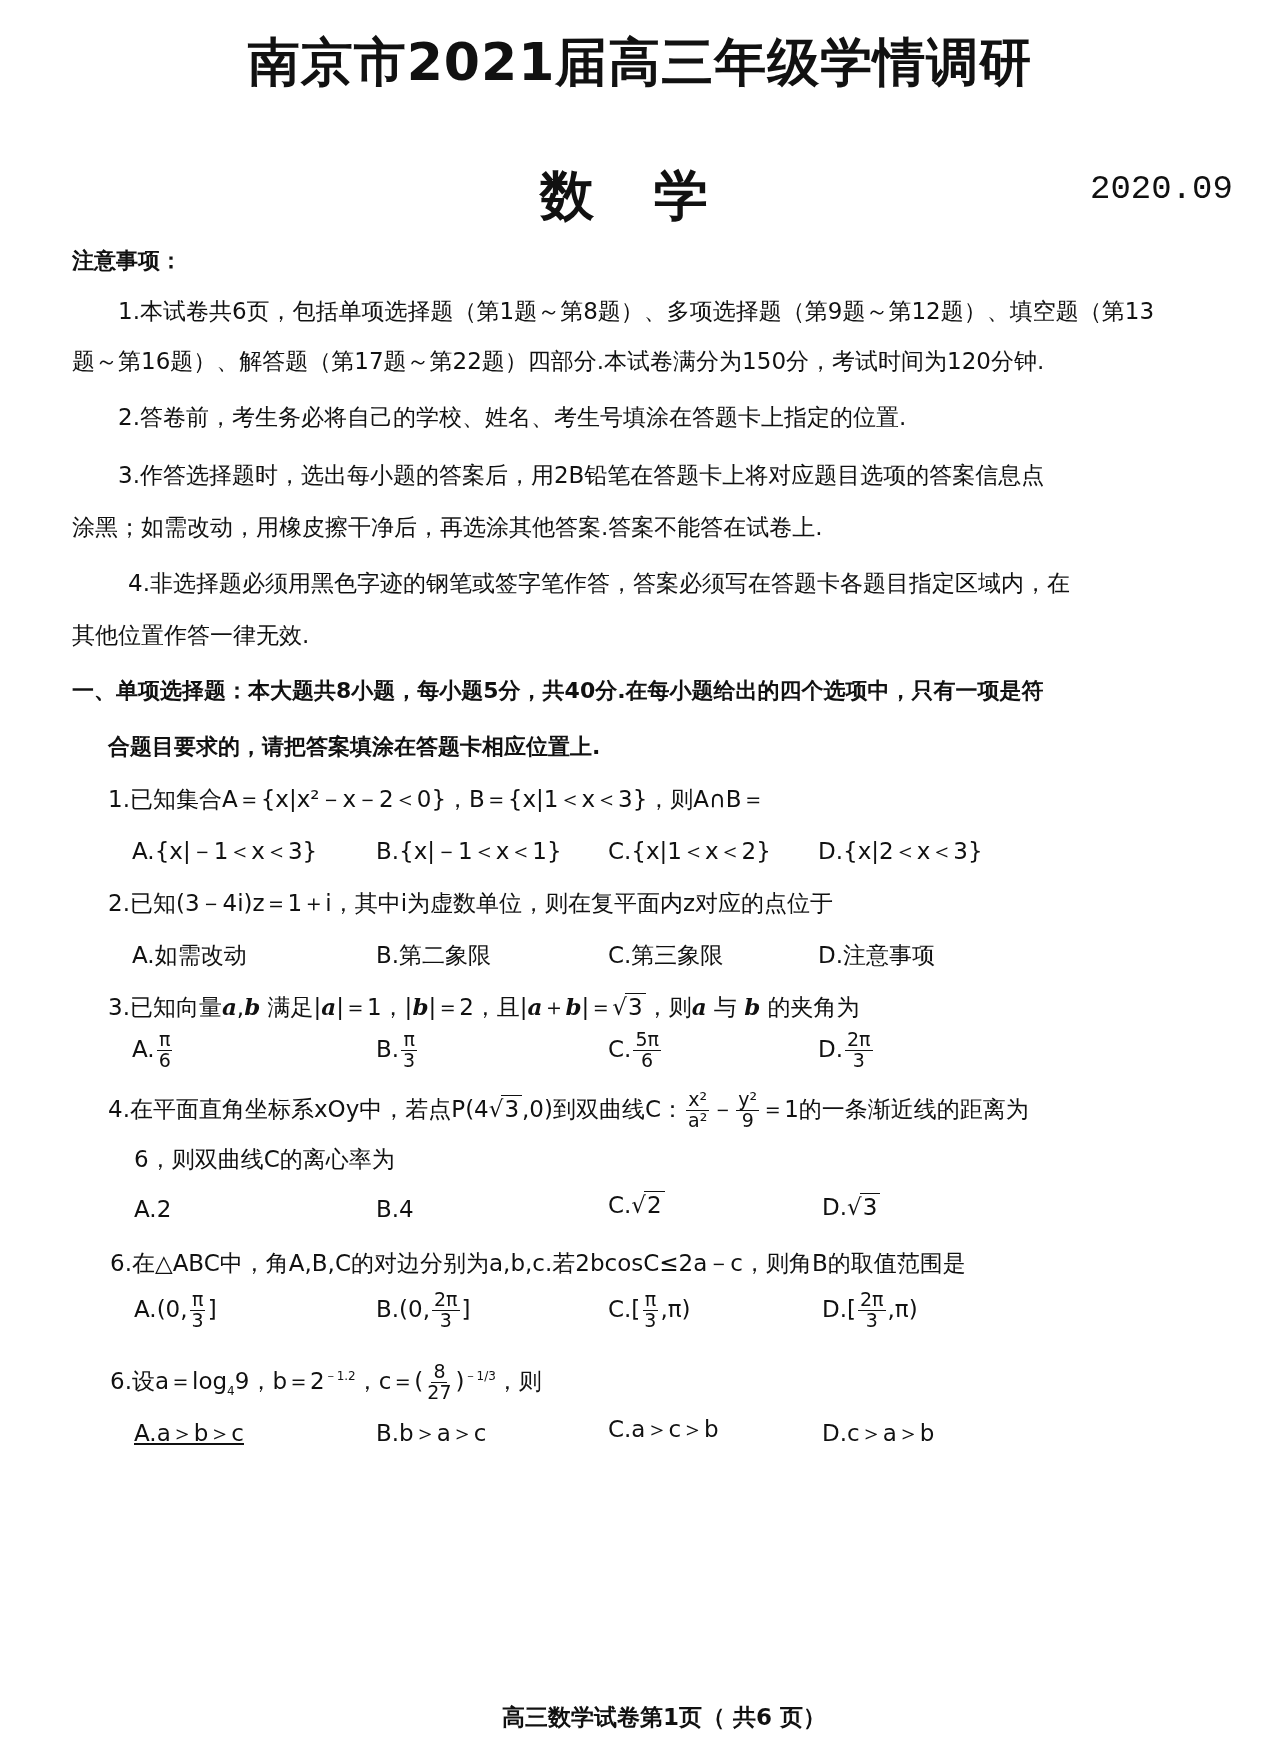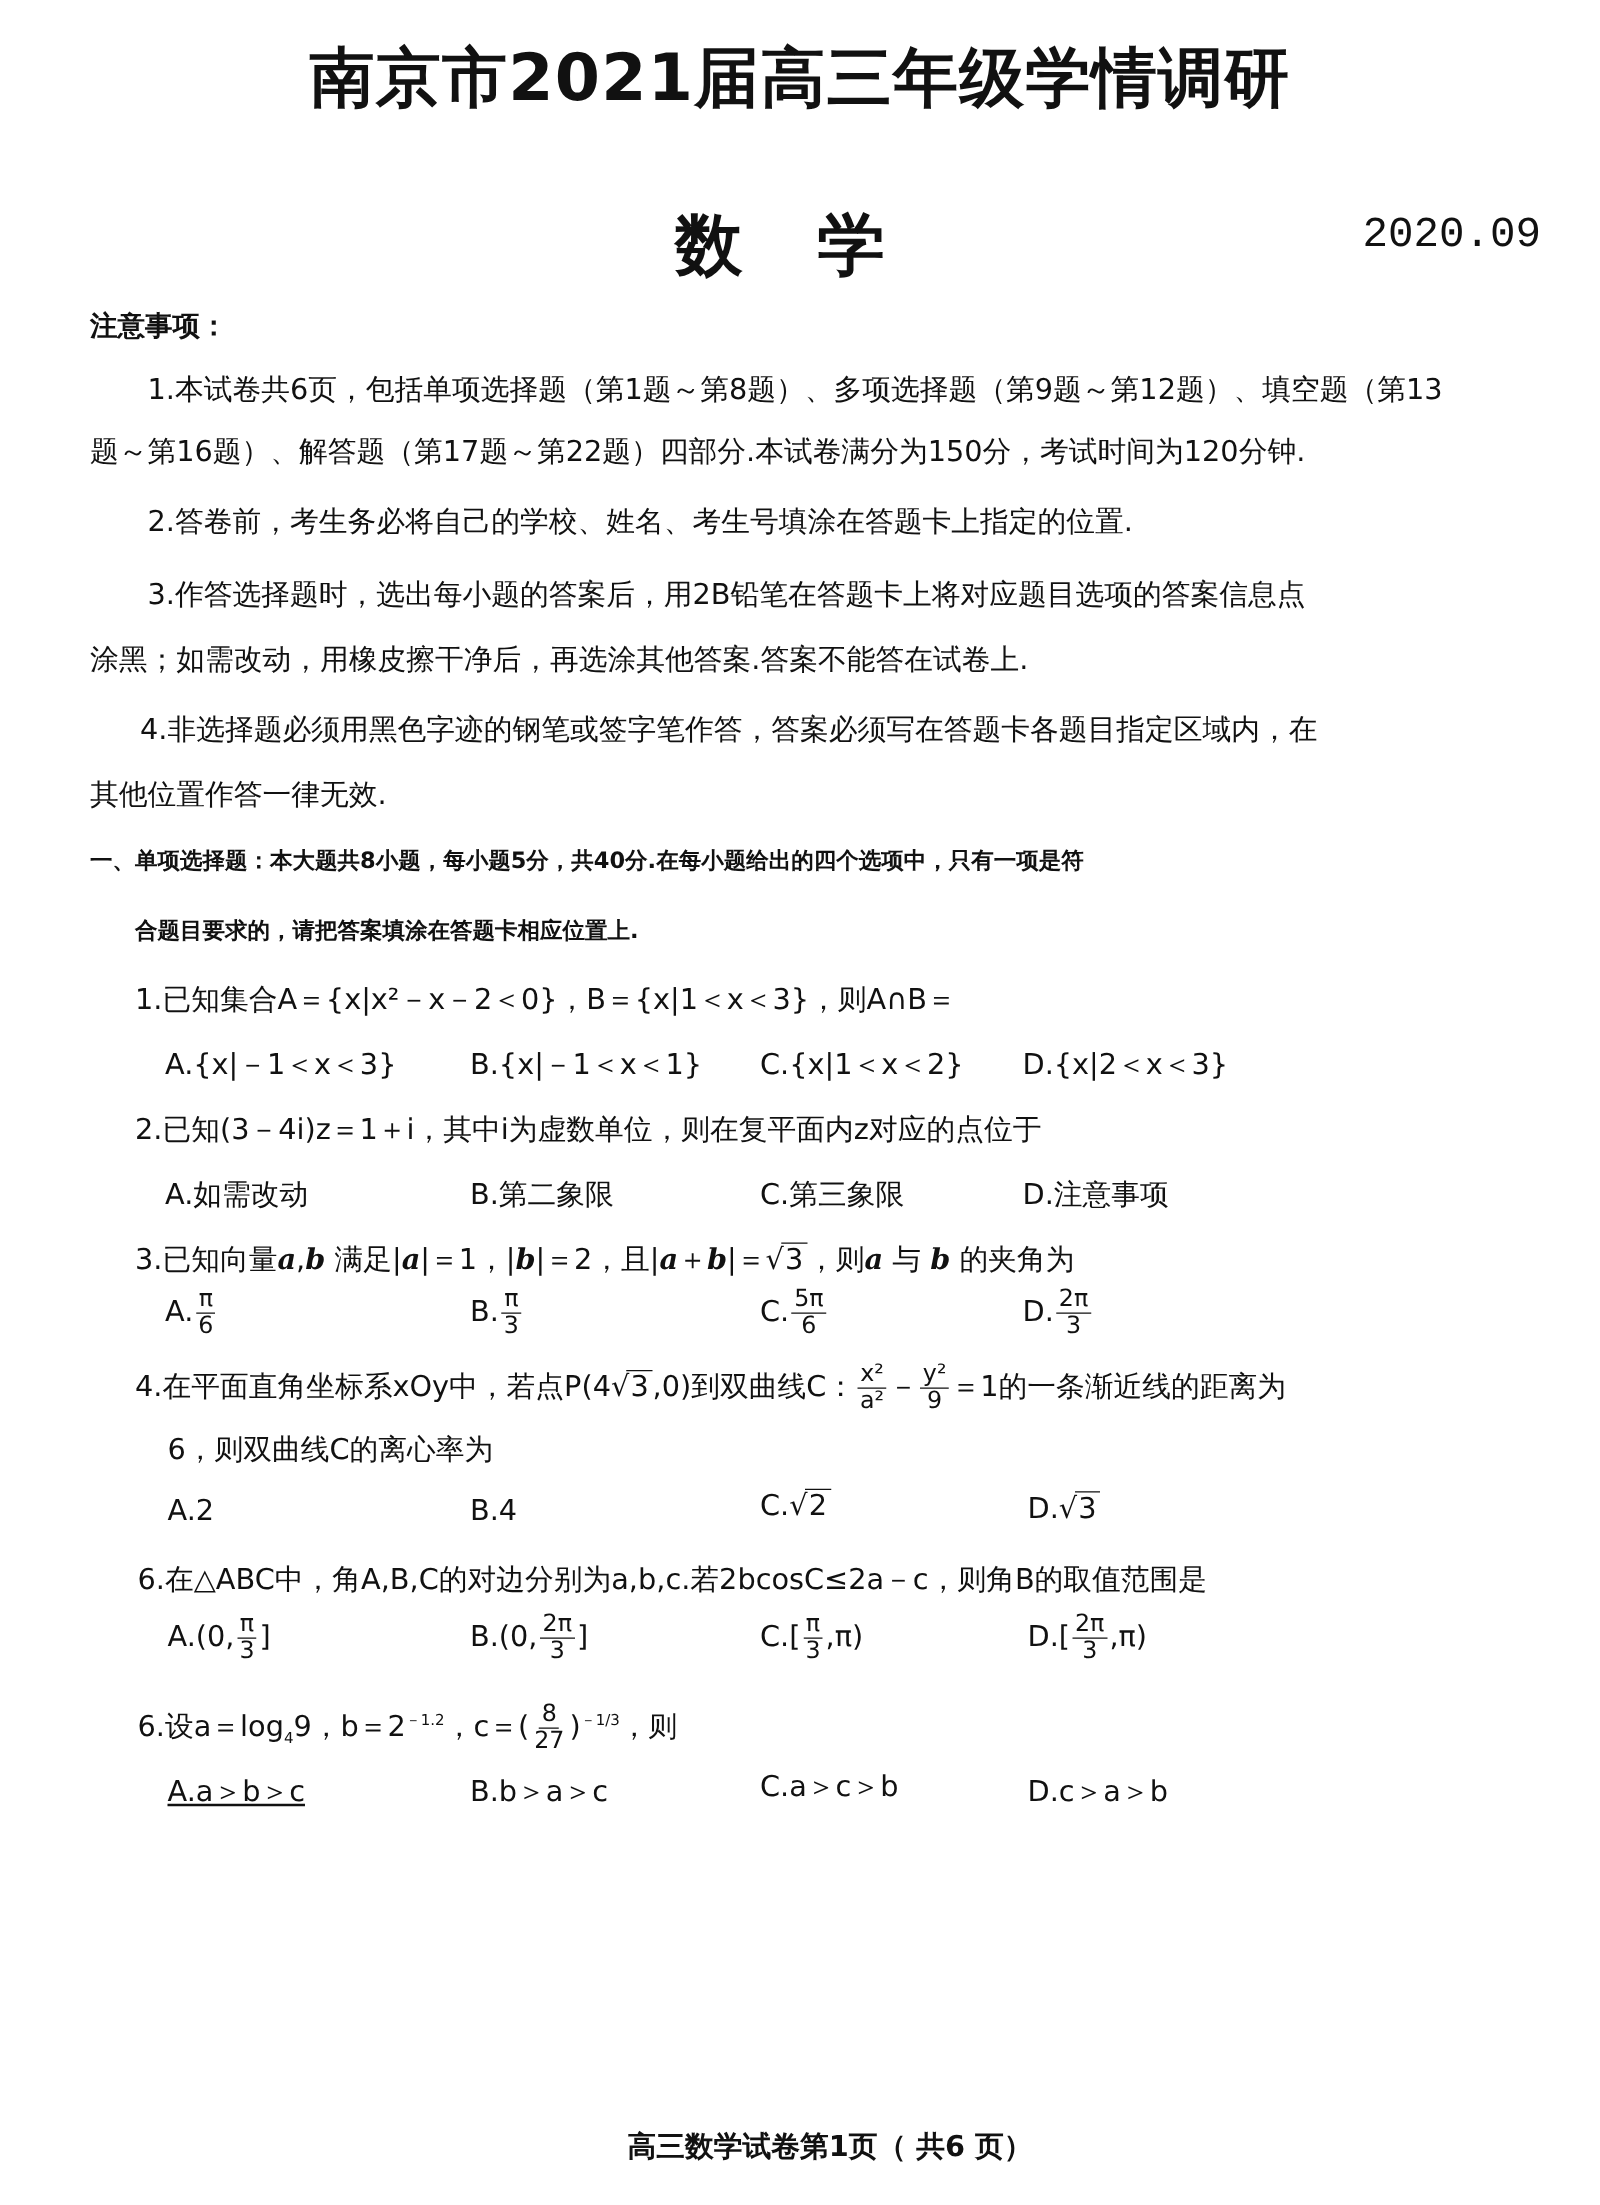--- a/index.html
+++ b/index.html
@@ -4,21 +4,21 @@
   <style>
     html, body { margin:0; padding:0; background:#ffffff; }
     body { width:1280px; height:1764px; position:relative; overflow:hidden;
            font-family:"DejaVu Serif","Liberation Serif",serif; color:#111; }
     .abs { position:absolute; white-space:nowrap; }
     .title { left:0; width:1280px; top:28px; text-align:center; font-size:52px; font-weight:bold; letter-spacing:1px; font-family:"DejaVu Sans","Liberation Sans",sans-serif; }
     .subject { left:540px; top:160px; font-size:54px; font-weight:bold; letter-spacing:60px; font-family:"DejaVu Sans","Liberation Sans",sans-serif; }
     .date { left:1090px; top:170px; font-size:34px; font-family:"Liberation Mono","DejaVu Sans Mono",monospace; }
     .notice-head { left:72px; top:246px; font-size:22px; font-weight:bold; font-family:"DejaVu Sans","Liberation Sans",sans-serif; }
     .line { font-size:23px; font-family:"DejaVu Sans","Liberation Sans",sans-serif; }
-    .sec { font-size:18px; font-weight:bold; font-family:"DejaVu Sans","Liberation Sans",sans-serif; }
+    .sec { font-size:22px; font-weight:bold; font-family:"DejaVu Sans","Liberation Sans",sans-serif; }
     .q { font-size:23px; font-family:"DejaVu Sans","Liberation Sans",sans-serif; }
     .opt { font-size:23px; font-family:"DejaVu Sans","Liberation Sans",sans-serif; }
     .frac { display:inline-flex; flex-direction:column; align-items:center; vertical-align:middle; font-size:19px; line-height:1.05; margin:0 2px; }
     .frac .num { border-bottom:1.5px solid #111; padding:0 2px; }
     .frac .den { padding:0 2px; }
     .sqrt { border-top:1.5px solid #111; padding:0 3px; margin-left:-2px; }
     .footer { left:0; width:1280px; top:1702px; text-align:center; font-size:23px; font-weight:bold; font-family:"DejaVu Sans","Liberation Sans",sans-serif;padding-left:24px; }
     i { font-family:"DejaVu Serif","Liberation Serif",serif; }
     sup.s { font-size:12px; }
     sub.s { font-size:12px; }
@@ -31,21 +31,21 @@
   <div class="abs title">南京市2021届高三年级学情调研</div>
   <div class="abs subject">数学</div>
   <div class="abs date">2020.09</div>
 
   <div class="abs notice-head">注意事项：</div>
   <div class="abs line" style="left:118px;top:296px;">1.本试卷共6页，包括单项选择题（第1题～第8题）、多项选择题（第9题～第12题）、填空题（第13</div>
   <div class="abs line" style="left:72px;top:346px;">题～第16题）、解答题（第17题～第22题）四部分.本试卷满分为150分，考试时间为120分钟.</div>
   <div class="abs line" style="left:118px;top:402px;">2.答卷前，考生务必将自己的学校、姓名、考生号填涂在答题卡上指定的位置.</div>
   <div class="abs line" style="left:118px;top:460px;">3.作答选择题时，选出每小题的答案后，用2B铅笔在答题卡上将对应题目选项的答案信息点</div>
   <div class="abs line" style="left:72px;top:512px;">涂黑；如需改动，用橡皮擦干净后，再选涂其他答案.答案不能答在试卷上.</div>
-  <div class="abs line" style="left:112px;top:568px;text-align:right;">4.非选择题必须用黑色字迹的钢笔或签字笔作答，答案必须写在答题卡各题目指定区域内，在</div>
+  <div class="abs line" style="left:128px;top:568px;text-align:right;">4.非选择题必须用黑色字迹的钢笔或签字笔作答，答案必须写在答题卡各题目指定区域内，在</div>
   <div class="abs line" style="left:72px;top:620px;">其他位置作答一律无效.</div>
 
   <div class="abs sec" style="left:72px;top:676px;">一、单项选择题：本大题共8小题，每小题5分，共40分.在每小题给出的四个选项中，只有一项是符</div>
   <div class="abs sec" style="left:108px;top:732px;">合题目要求的，请把答案填涂在答题卡相应位置上.</div>
 
   <div class="abs q" style="left:108px;top:784px;">1.已知集合A＝{x|x²－x－2＜0}，B＝{x|1＜x＜3}，则A∩B＝</div>
   <div class="abs opt" style="left:132px;top:836px;">A.{x|－1＜x＜3}</div>
   <div class="abs opt" style="left:376px;top:836px;">B.{x|－1＜x＜1}</div>
   <div class="abs opt" style="left:608px;top:836px;">C.{x|1＜x＜2}</div>
   <div class="abs opt" style="left:818px;top:836px;">D.{x|2＜x＜3}</div>

